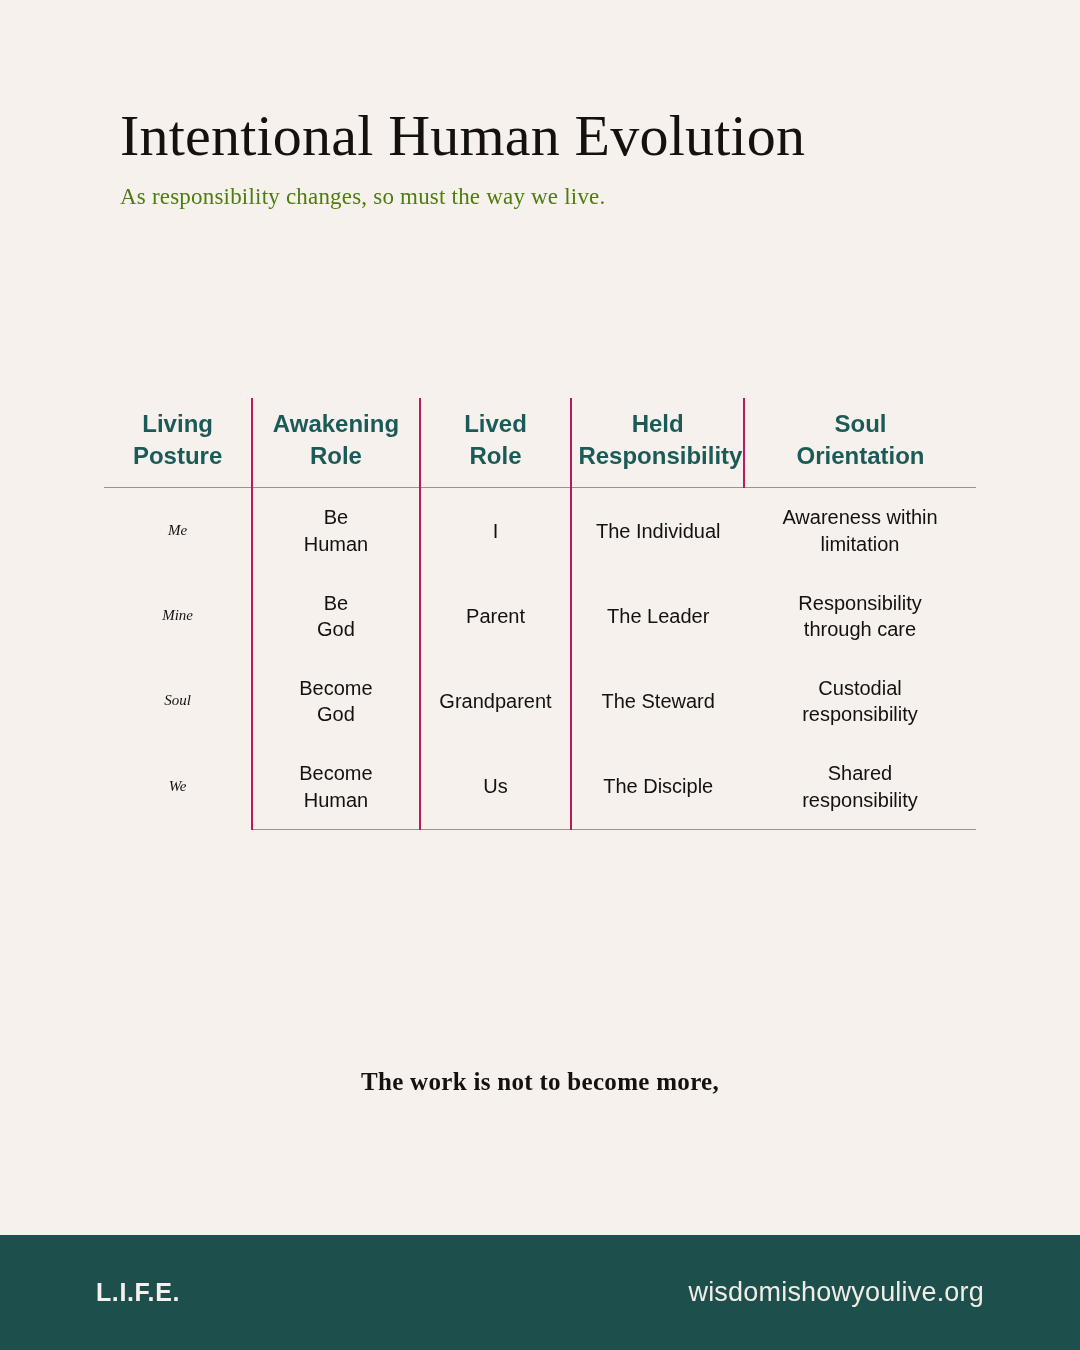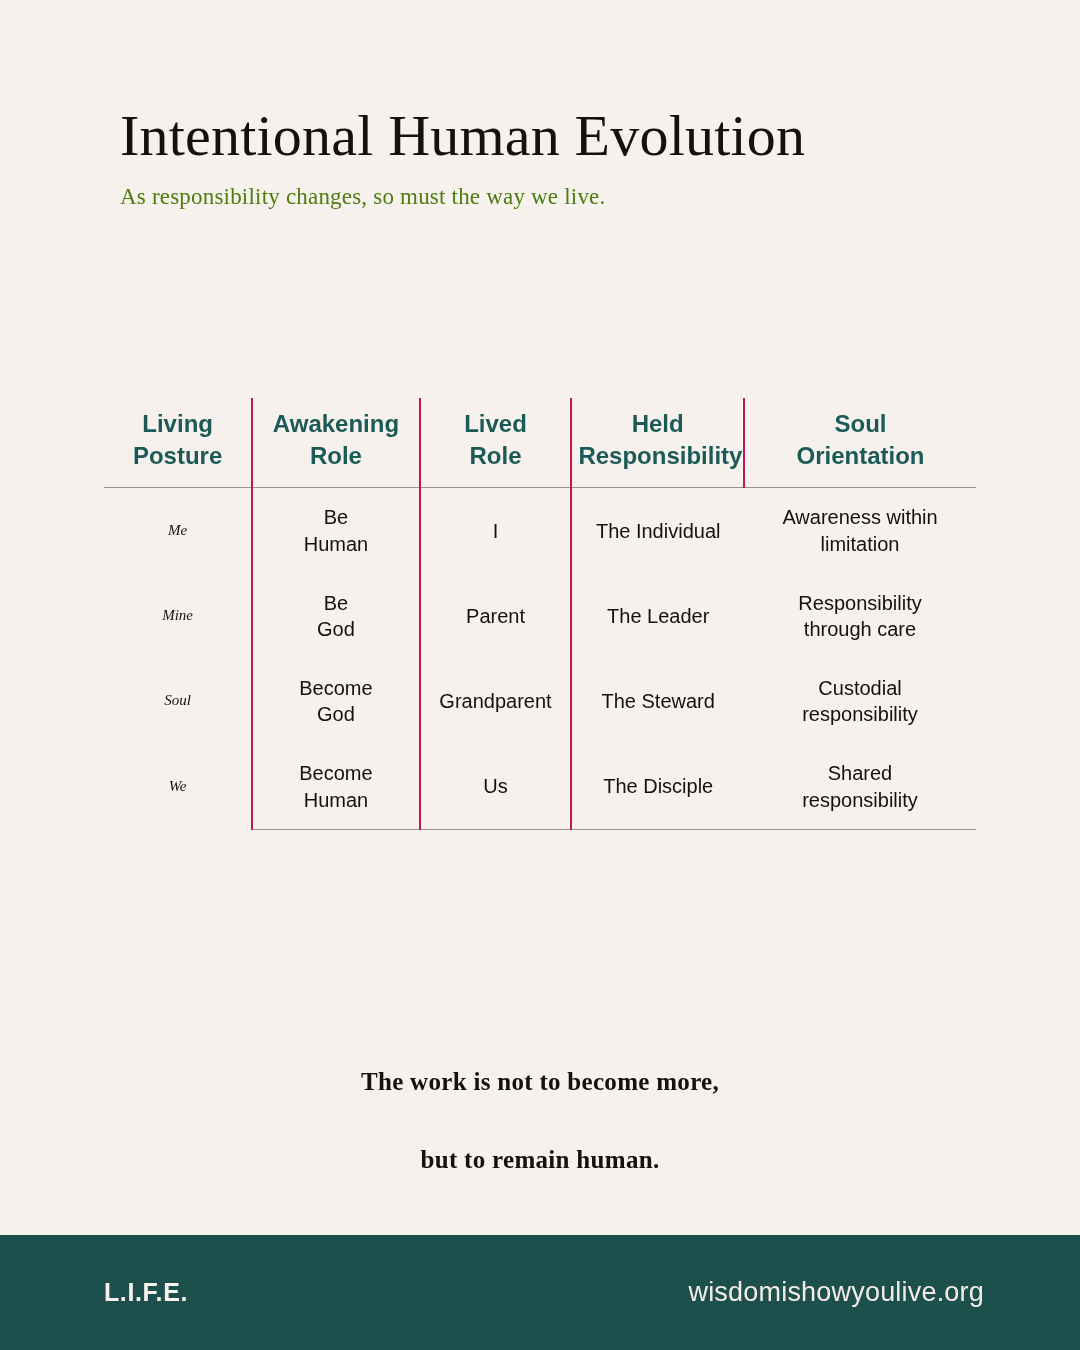--- a/index.html
+++ b/index.html
@@ -136,21 +136,20 @@
     align-items: center;
     justify-content: space-between;
     padding: 0 96px;
   }
   .brand {
     font-family: "Liberation Sans", sans-serif;
     font-weight: 700;
     font-size: 25px;
     color: #f6f1ec;
     letter-spacing: 0.6px;
-    margin-left: 8px;
   }
   .site {
     font-family: Liberation Sans, sans-serif;
     font-size: 27px;
     color: #f2ece6;
     letter-spacing: 0.2px;
   }
 </style>
 </head>
 <body>
@@ -248,21 +247,20 @@
             <span>responsibility</span>
           </td>
         </tr>
       </tbody>
     </table>
   </div>
 
 
   <div class="quote">
     <div class="quote-line">The work is not to become more,</div>
-    <div class="quote-line">but to remain human.</div>
   </div>
 
   <div class="footer">
     <div class="brand">L.I.F.E.</div>
     <div class="site">wisdomishowyoulive.org</div>
   </div>
 
 </div>
 
 </body></html>

